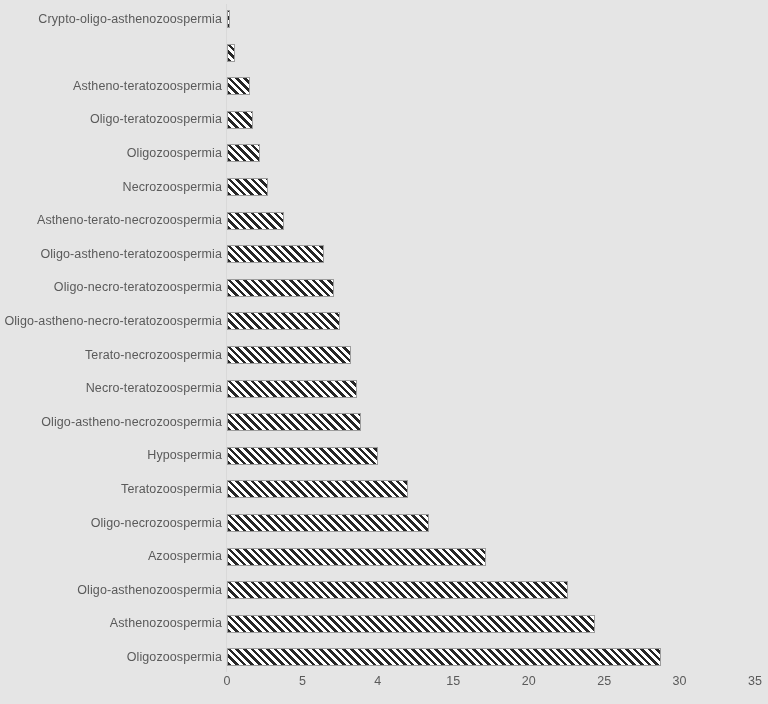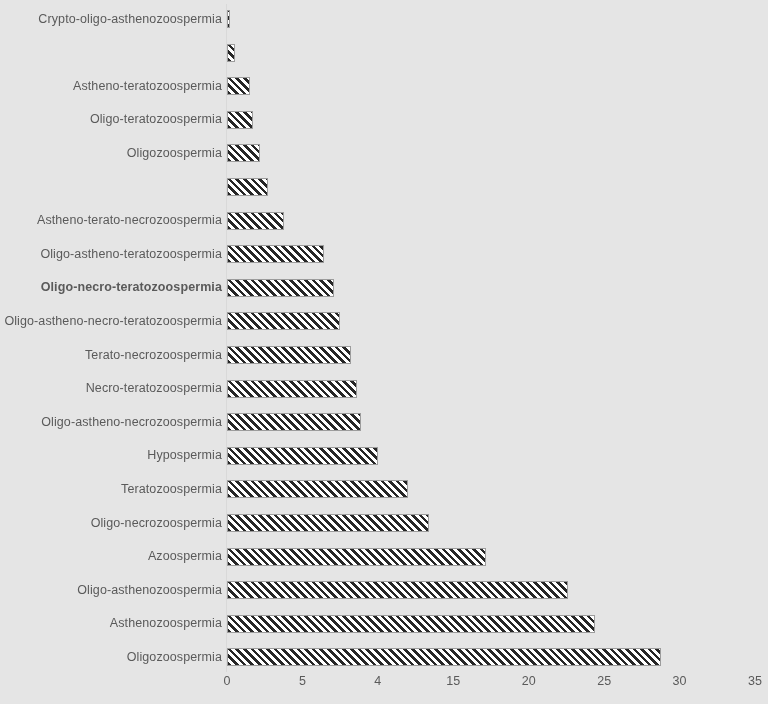--- a/index.html
+++ b/index.html
@@ -122,37 +122,38 @@
           <div class="bar" title="Oligo-teratozoospermia: 1.7" style="width: 25.6457px;"></div>
         </div>
       </div>
       <div class="row" style="top: 136.4px;">
         <div class="cat-label">Oligozoospermia</div>
         <div class="bar-track">
           <div class="bar" title="Cryptozoospermia: 2.2" style="width: 33.1886px;"></div>
         </div>
       </div>
       <div class="row" style="top: 170px;">
+        <div class="cat-label">Necrozoospermia</div>
         <div class="bar-track">
           <div class="bar" title="Necrozoospermia: 2.7" style="width: 40.7314px;"></div>
         </div>
       </div>
       <div class="row" style="top: 203.6px;">
         <div class="cat-label">Astheno-terato-necrozoospermia</div>
         <div class="bar-track">
           <div class="bar" title="Astheno-terato-necrozoospermia: 3.8" style="width: 57.3257px;"></div>
         </div>
       </div>
       <div class="row" style="top: 237.2px;">
         <div class="cat-label">Oligo-astheno-teratozoospermia</div>
         <div class="bar-track">
           <div class="bar" title="Oligo-astheno-teratozoospermia: 6.4" style="width: 96.5486px;"></div>
         </div>
       </div>
-      <div class="row" style="top: 270.8px; font-weight: bold;">
+      <div class="row" style="top: 270.8px;">
         <div class="cat-label">Oligo-necro-teratozoospermia</div>
         <div class="bar-track">
           <div class="bar" title="Oligo-necro-teratozoospermia: 7.1" style="width: 107.109px;"></div>
         </div>
       </div>
       <div class="row" style="top: 304.4px;">
         <div class="cat-label">Oligo-astheno-necro-teratozoospermia</div>
         <div class="bar-track">
           <div class="bar" title="Oligo-astheno-necro-teratozoospermia: 7.5" style="width: 113.143px;"></div>
         </div>

